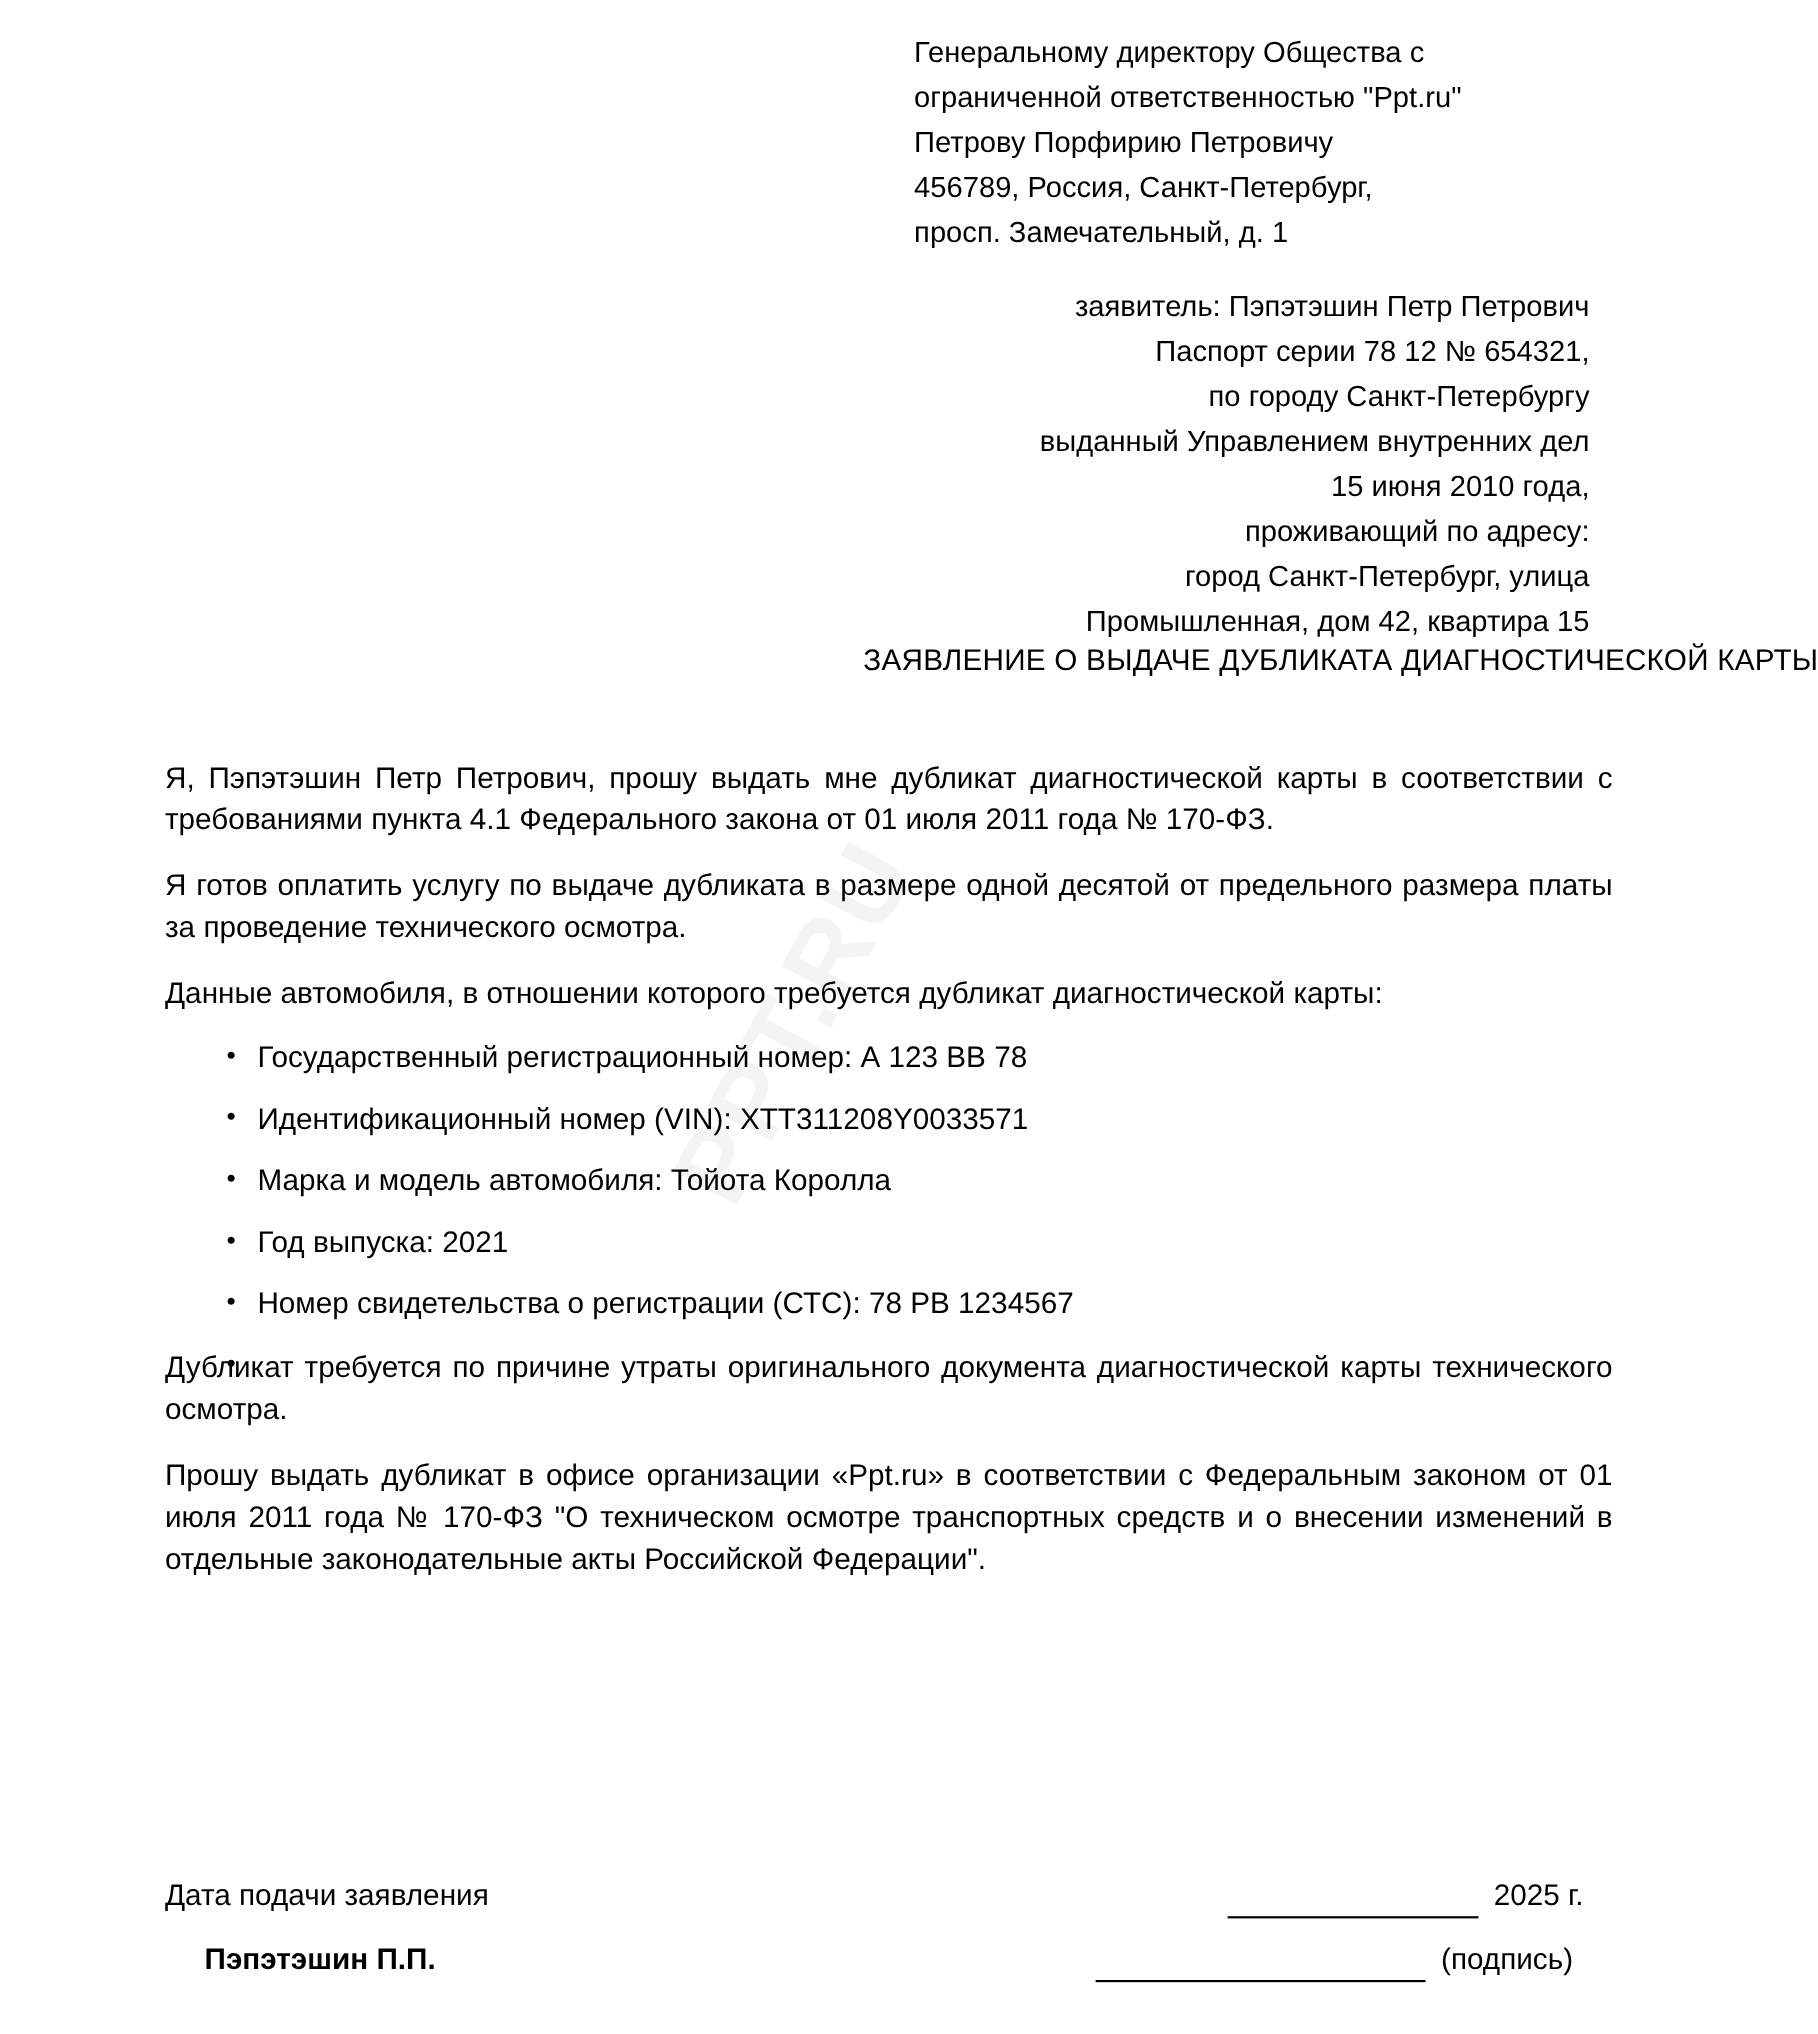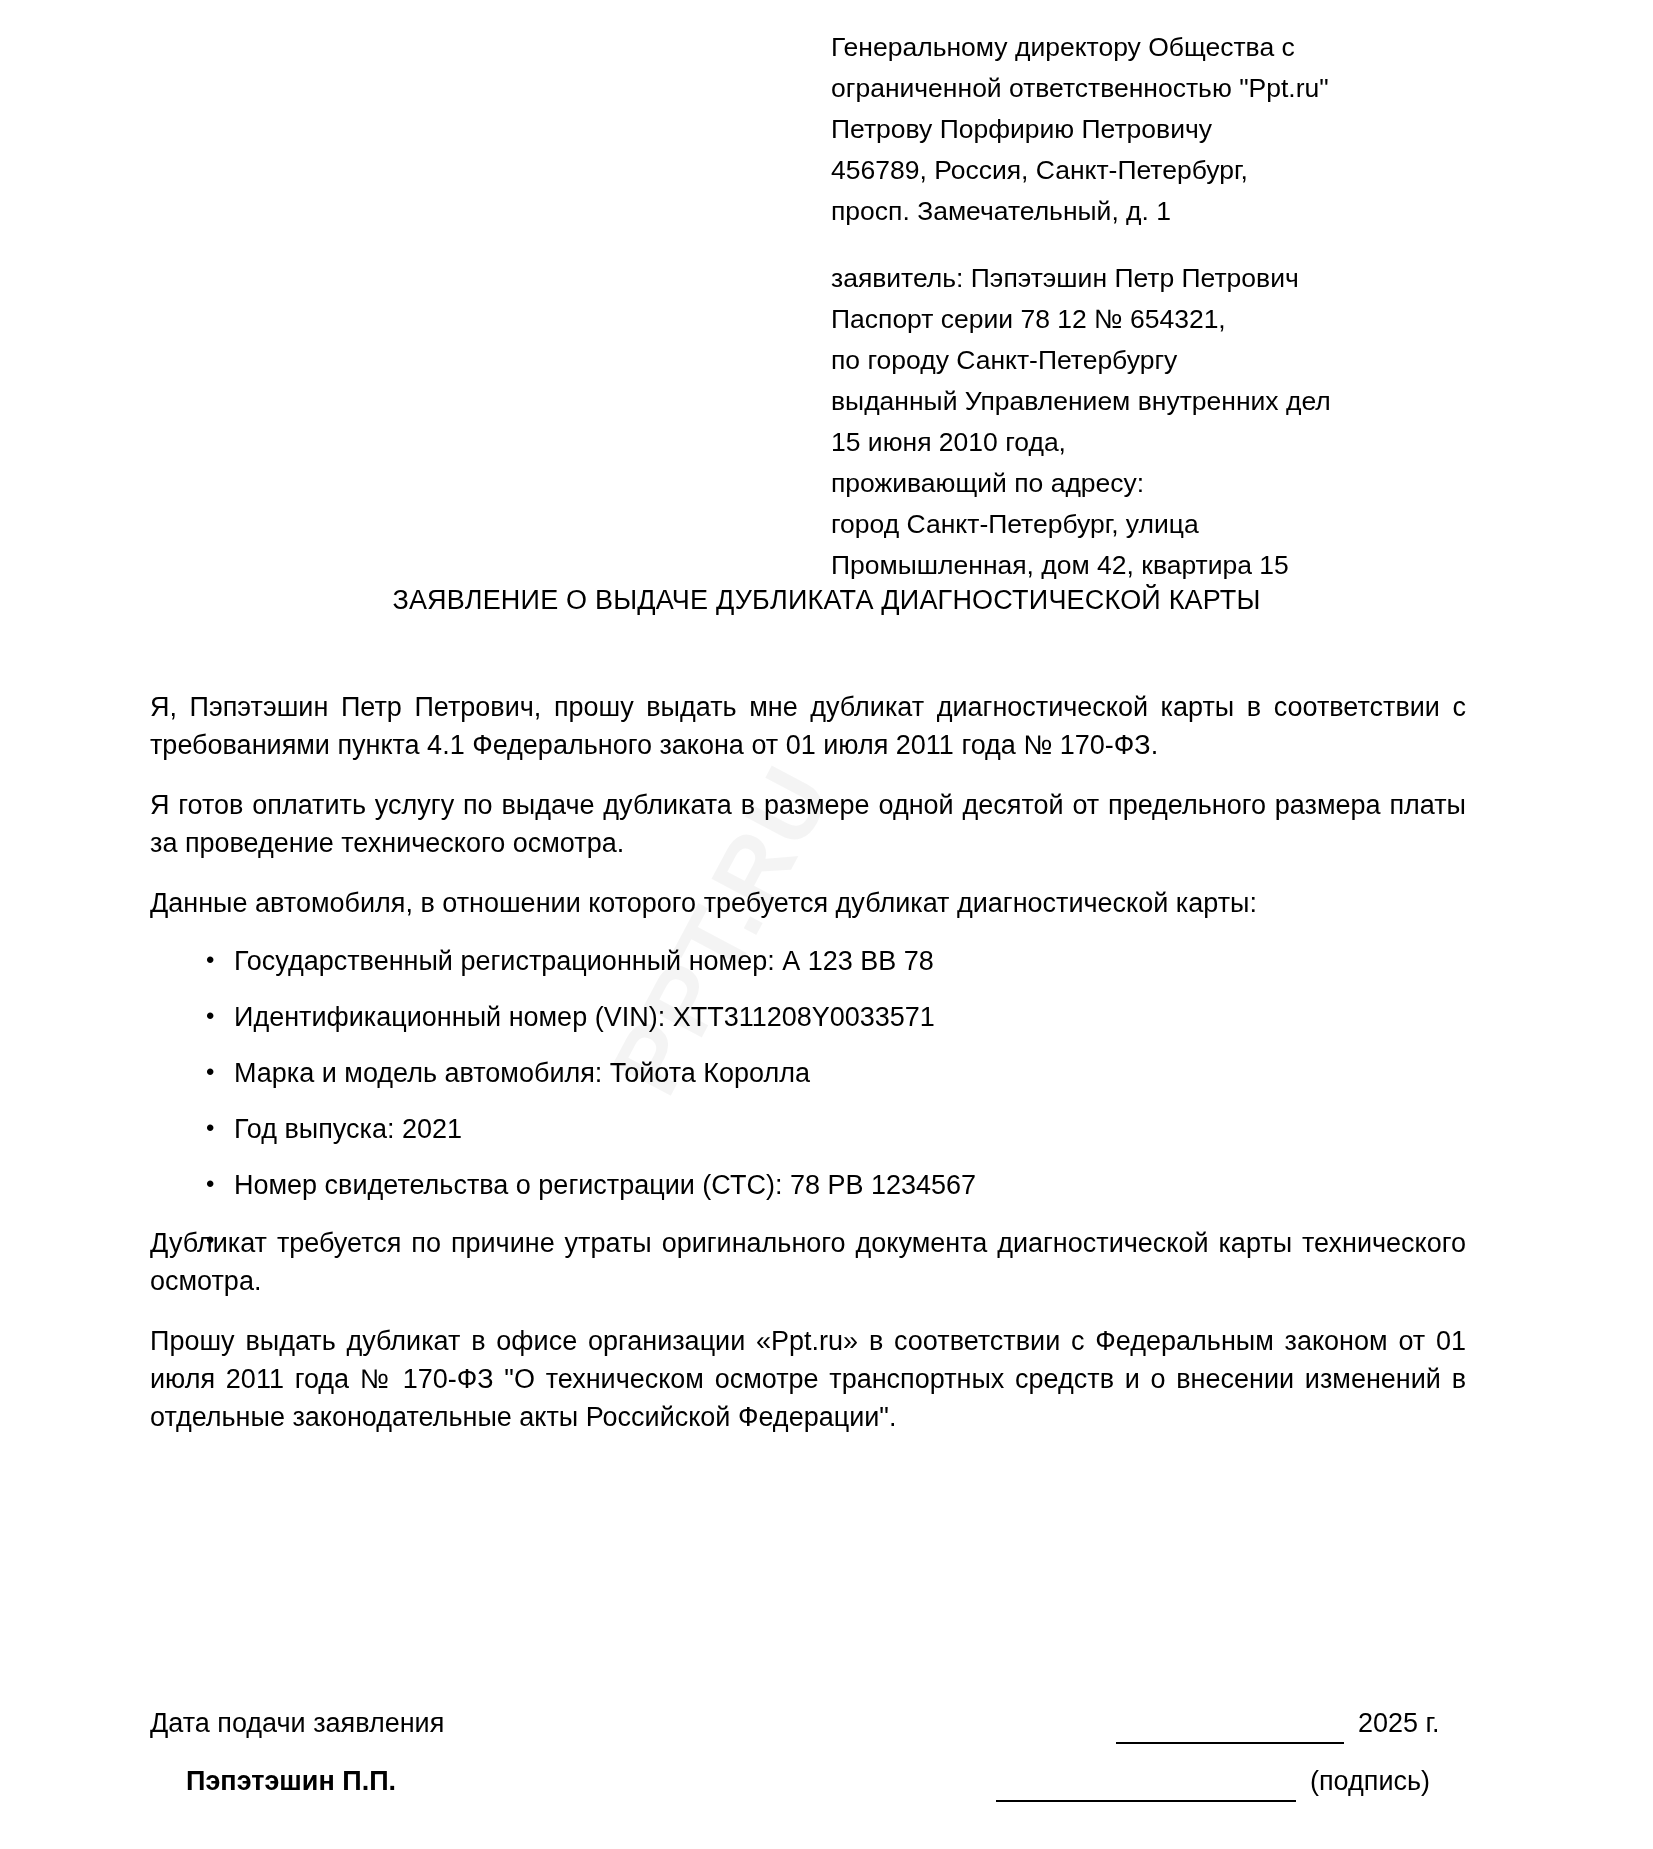--- a/index.html
+++ b/index.html
@@ -58,32 +58,33 @@
     width: 640px;
     font-size: 26.5px;
     line-height: 41px;
     text-align: left;
   }
   .header-block .group {
     margin: 13px;
   }
   .header-block .group + .group {
     margin-top: 26px;
+    text-align: right;
   }
   .header-block .line {
     white-space: nowrap;
   }
 
   
   .doc-title {
     position: absolute;
     left: 0;
     top: 585px;
     width: 1653px;
-    text-align: center;
+    text-align: right;
     font-size: 27px;
     letter-spacing: 0.2px;
   }
 
   
   .body-area {
     position: absolute;
     left: 150px;
     top: 688px;
     width: 1316px;

